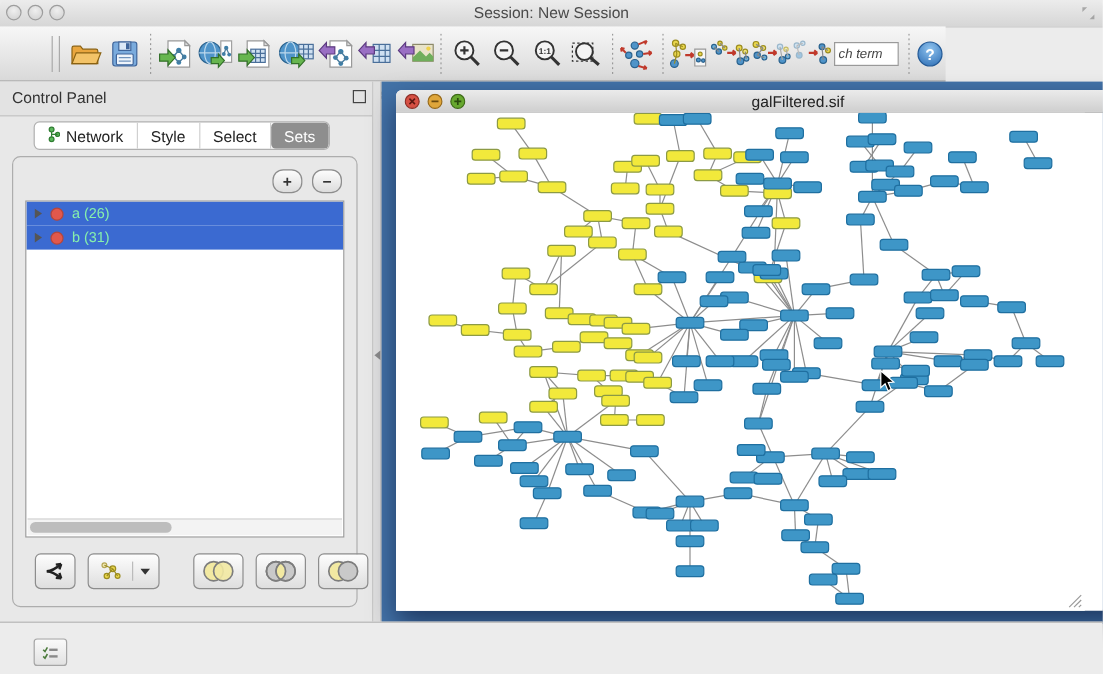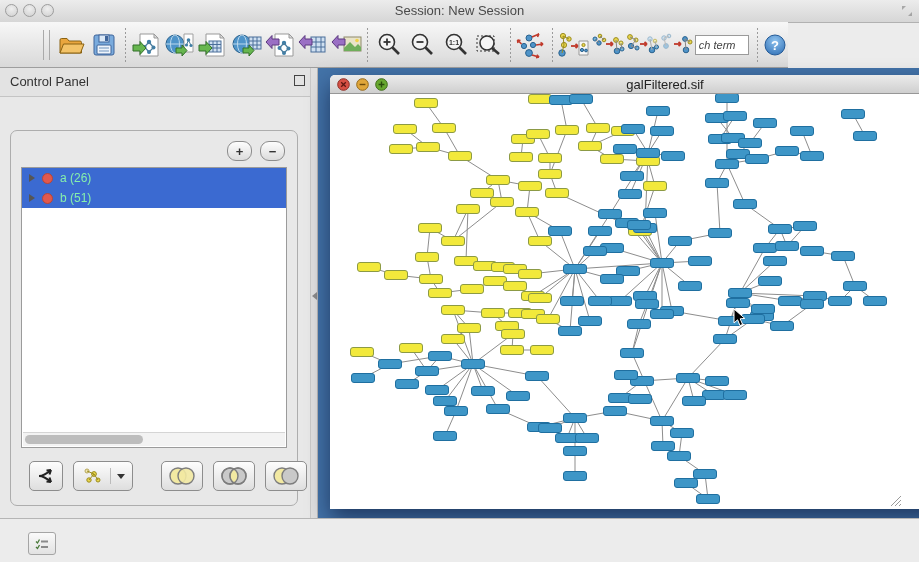--- a/index.html
+++ b/index.html
@@ -335,37 +335,59 @@
   </div>
 </div>
 
 <div class="abs leftpane">
   <div class="abs cp-header">
     <span class="abs cp-title">Control Panel</span>
     <span class="abs cp-float"></span>
     <span class="abs cp-close">✕</span>
   </div>
 
+  <div class="abs tabbar" id="tab-bar">
+      <div class="tab">
+        <span>
+  <svg width="10" height="14" viewBox="0 0 10 14">
+    <circle cx="3" cy="3" r="2" fill="#5cb85c" stroke="#2f7d32"></circle>
+    <circle cx="3" cy="11" r="2" fill="#5cb85c" stroke="#2f7d32"></circle>
+    <circle cx="8" cy="7" r="1.7" fill="#5cb85c" stroke="#2f7d32"></circle>
+    <path d="M3 5 L3 9 M3 7 L8 7" stroke="#2f7d32"></path>
+  </svg>
+</span>
+        <span>Network</span>
+      </div>
+      <div class="tab">
+        <span>Style</span>
+      </div>
+      <div class="tab">
+        <span>Select</span>
+      </div>
+      <div class="tab active">
+        <span>Sets</span>
+      </div>
+    </div>
 
   <div class="abs panelbox">
     <div class="abs" style="right:12px;top:10px;display:flex;gap:8px;">
       <span class="pm-btn">+</span>
       <span class="pm-btn">−</span>
     </div>
 
     <div class="abs setlist" id="set-list">
       <div class="set-row selected">
           <span class="expander"></span>
           <span class="reddot"></span>
           <span>a (26)</span>
         </div>
         <div class="set-row selected">
           <span class="expander"></span>
           <span class="reddot"></span>
-          <span>b (51)</span>
+          <span>b (31)</span>
         </div>
         <div class="abs hscroll">
         <div class="abs hthumb"></div>
       </div>
     </div>
 
     <div class="abs" style="left:18px;top:330px;display:flex;gap:10px;align-items:center;">
       <span class="btnrow-btn" style="width:32px;">
         <svg width="22" height="20" viewBox="0 0 22 20">
           <path d="M4 10 Q9 10 16 4" stroke="#222" stroke-width="2.2" fill="none"></path>

